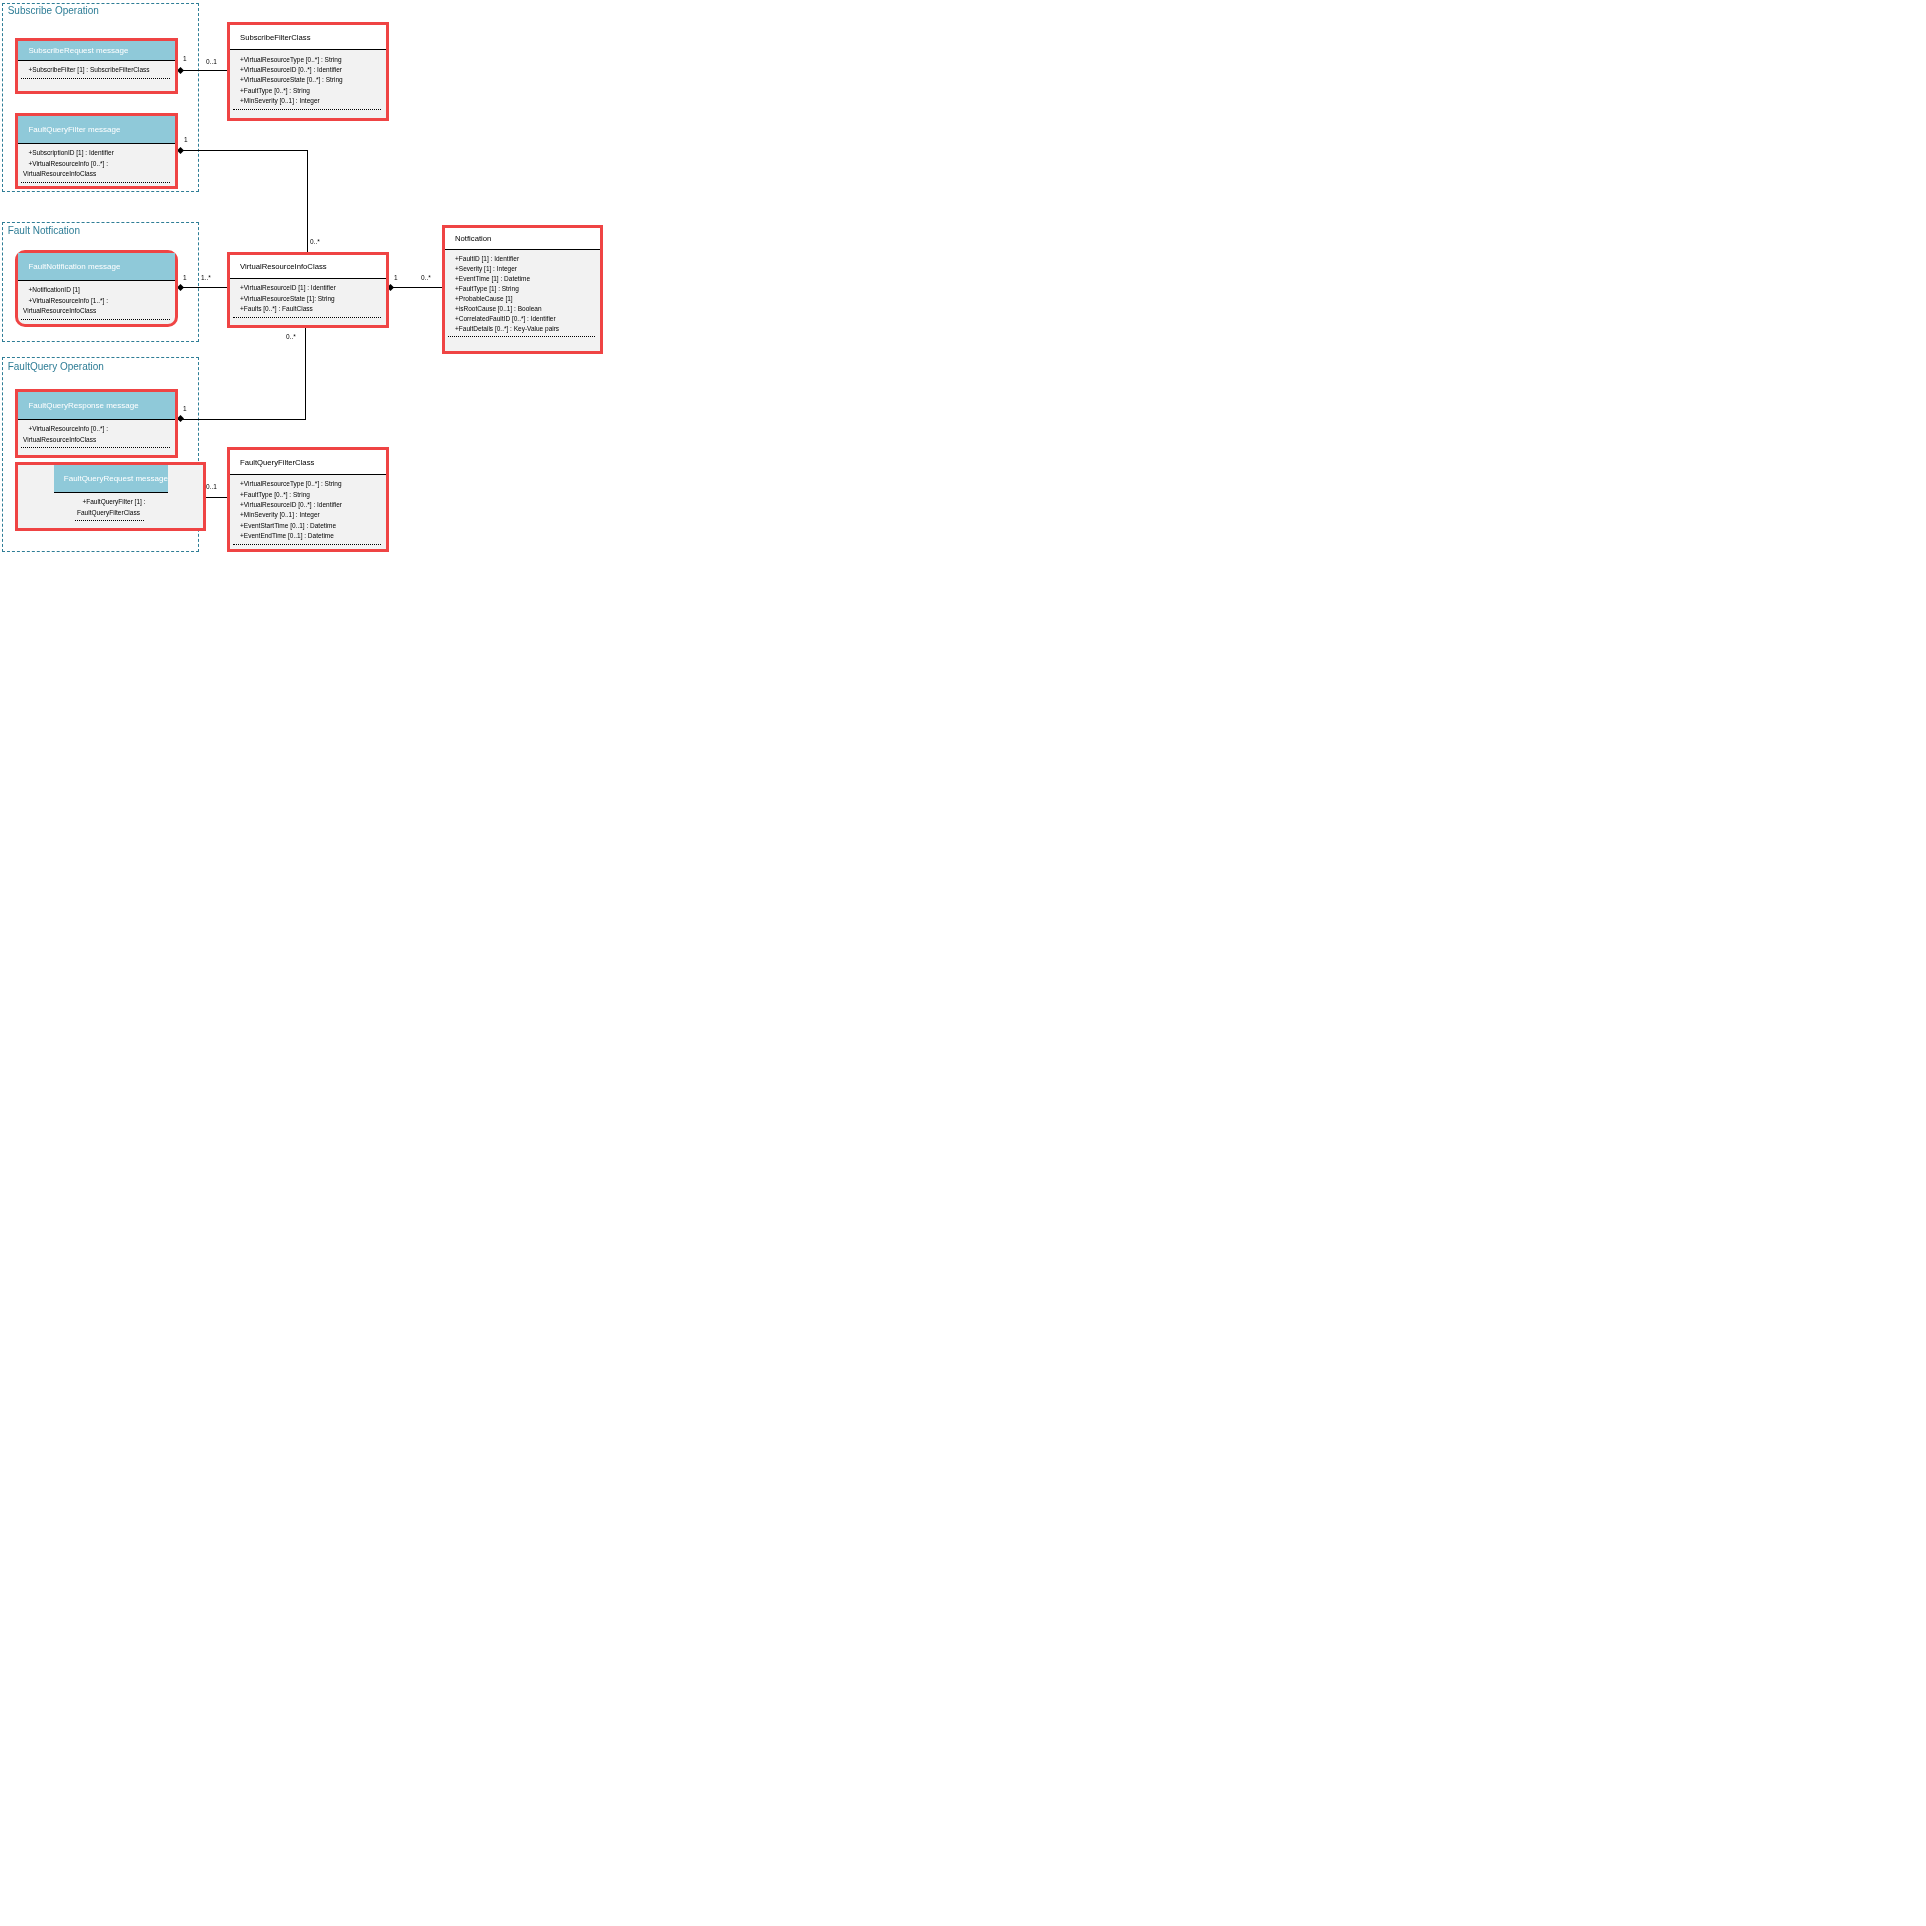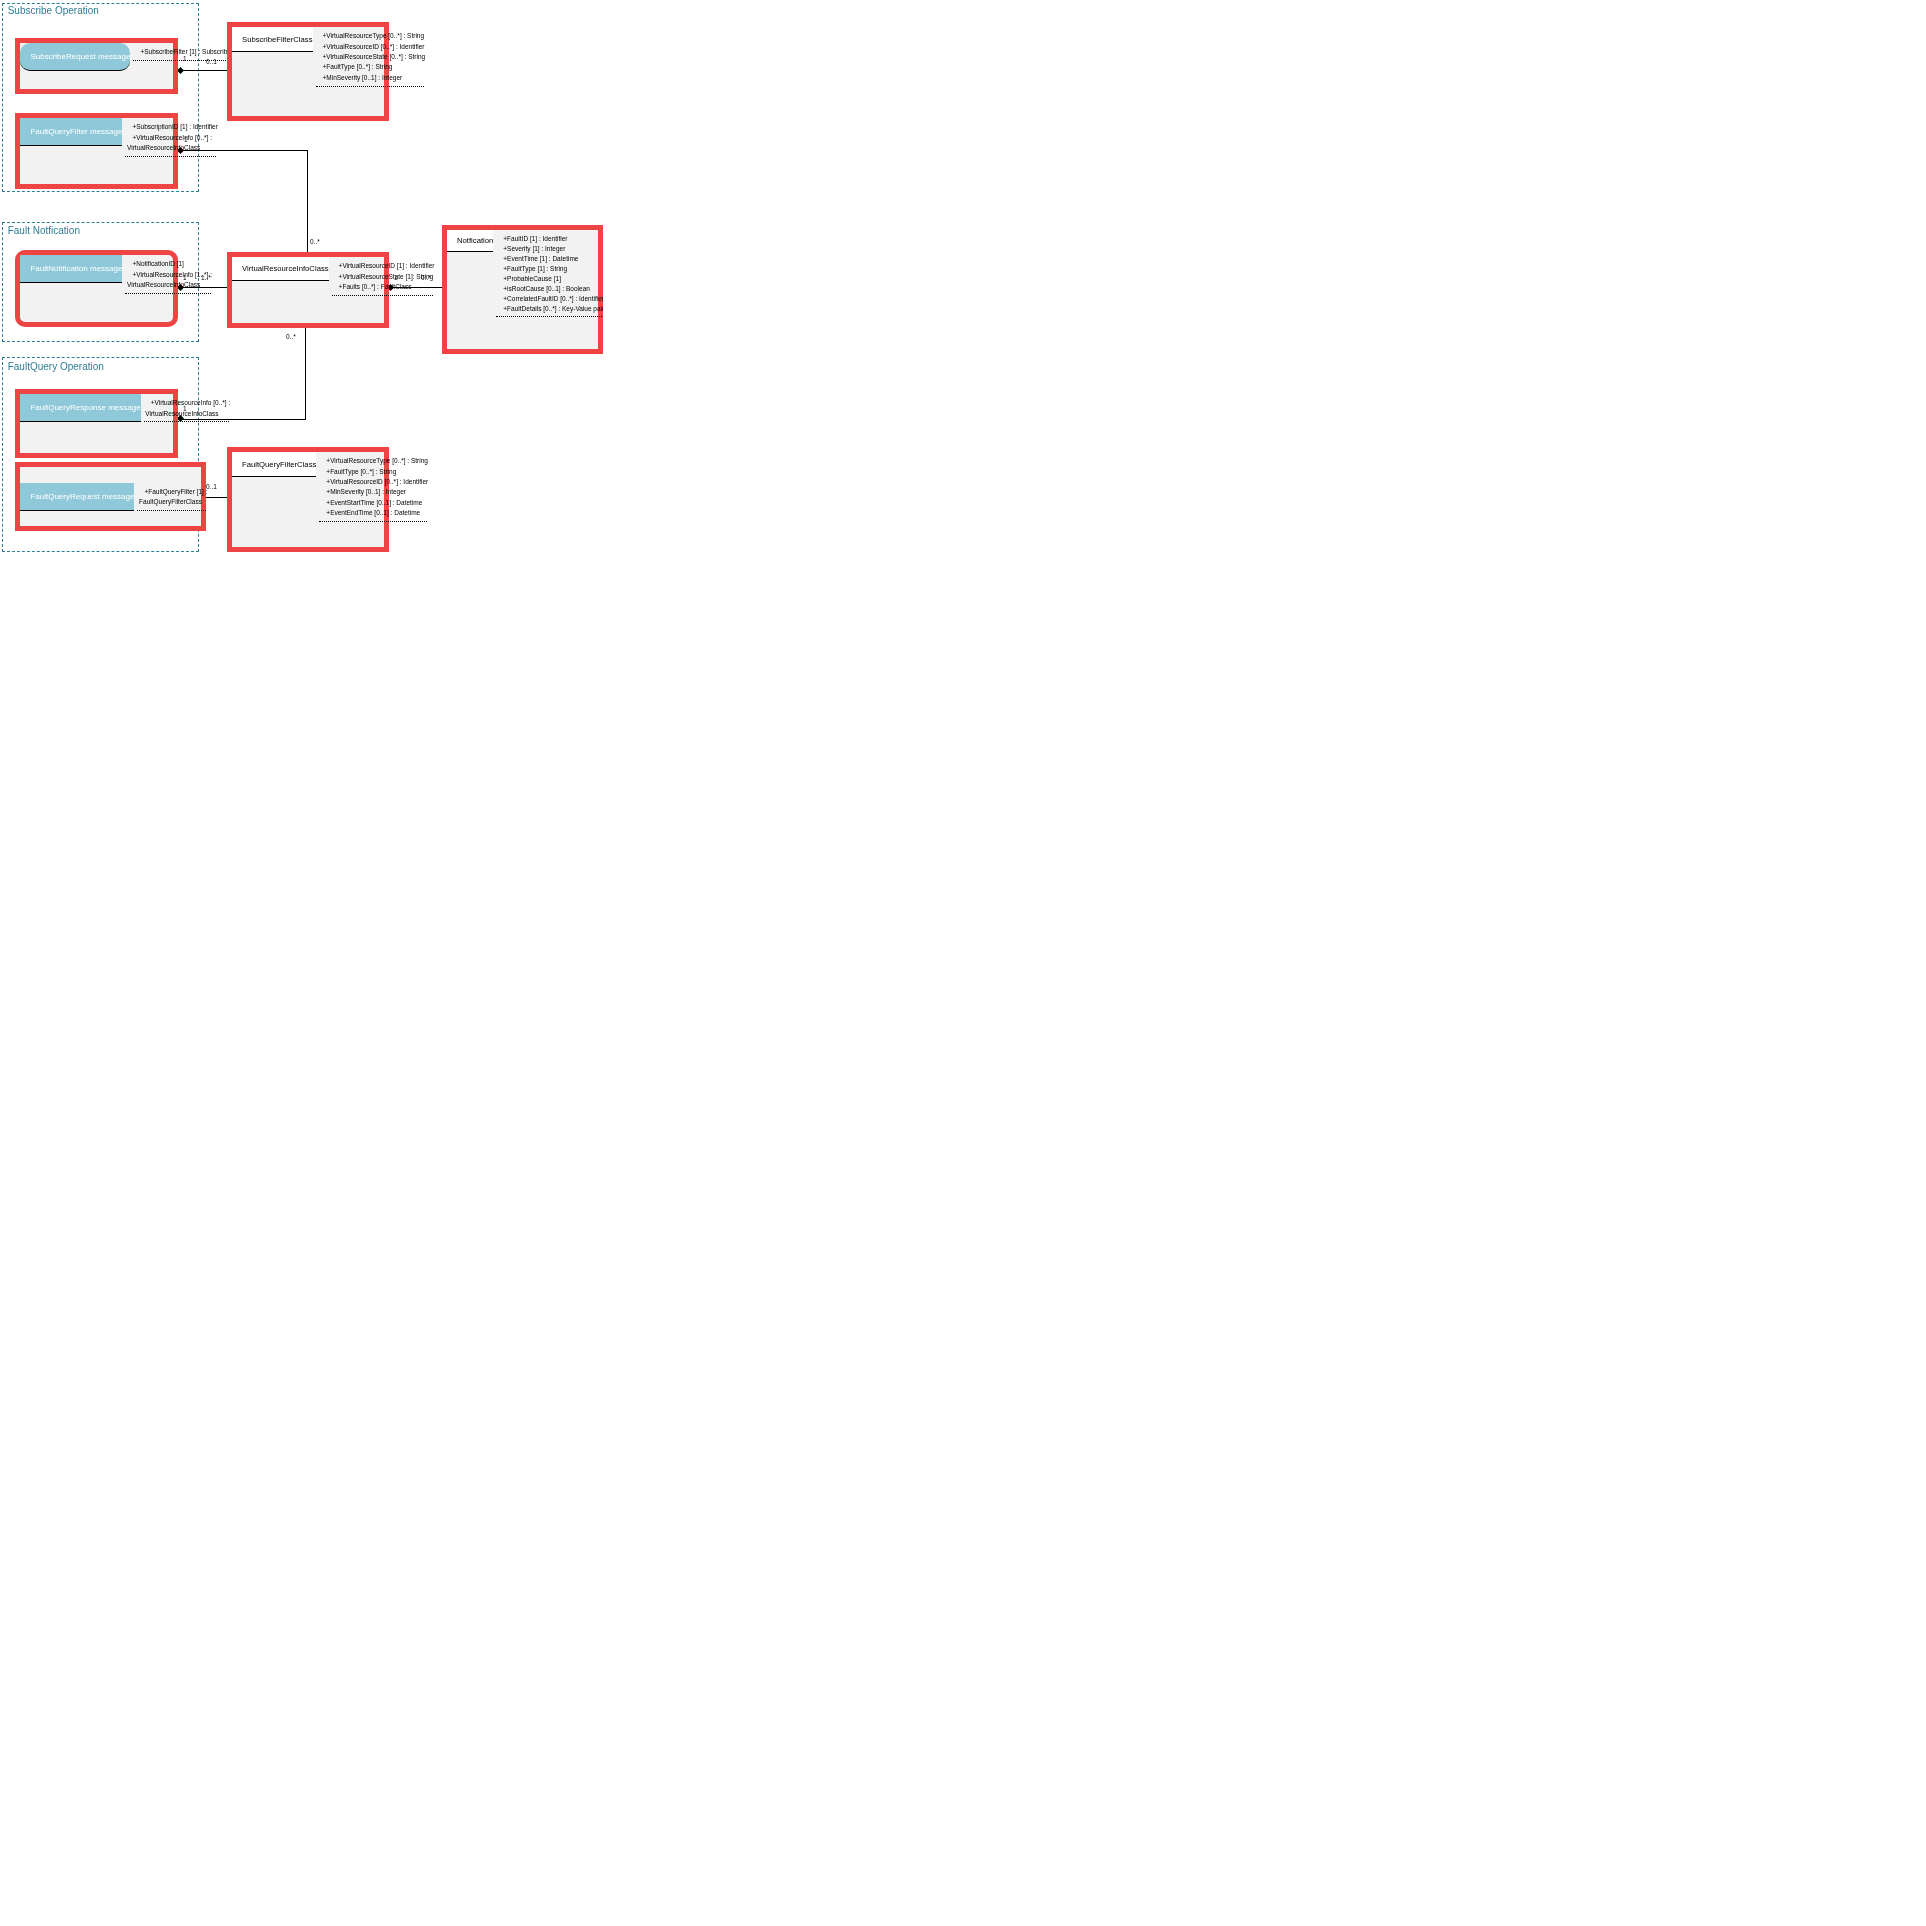--- a/index.html
+++ b/index.html
@@ -23,23 +23,24 @@
     color: #2E7D96;
     font-size: 10px;
     font-weight: 400;
     white-space: nowrap;
     text-align: right;
   }
 
   
   .uml-box {
     position: absolute;
-    border: 5px solid #ef4444;
+    border: 3px solid #ef4444;
     background: #F2F2F2;
     display: flex;
+    flex-direction: column;
     box-sizing: border-box;
   }
   .uml-header {
     flex: 0 0 auto;
     display: flex;
     align-items: center;
     padding-left: 10px;
     border-bottom: 1px solid #000;
     box-sizing: border-box;
     white-space: nowrap;
@@ -111,21 +112,21 @@
   <div class="diamond" style="left:178px; top:416px;"></div>
   <div class="mult" style="left:183px; top:405px;">1</div>
   <div class="mult" style="left:286px; top:333px;">0..*</div>
 
   <div class="hline" style="left:178px; top:497px; width:49px;"></div>
   <div class="diamond" style="left:178px; top:495px;"></div>
   <div class="mult" style="left:183px; top:483px;">1</div>
   <div class="mult" style="left:206px; top:483px;">0..1</div>
 
   <div class="uml-box msg" style="left:15.4px; top:38px; width:163px; height:56px;">
-    <div class="uml-header" style="height:28px;border-radius:10px;">SubscribeRequest message</div>
+    <div class="uml-header" style="height:20px;">SubscribeRequest message</div>
     <div class="uml-body">
       <div class="attr">+SubscribeFilter [1] : SubscribeFilterClass</div>
       <div class="uml-divider"></div>
     </div>
   </div>
 
   <div class="uml-box msg" style="left:15.4px; top:113px; width:163px; height:76px;">
     <div class="uml-header" style="height:28px;">FaultQueryFilter message</div>
     <div class="uml-body">
       <div class="attr">+SubscriptionID [1] : Identifier</div>

